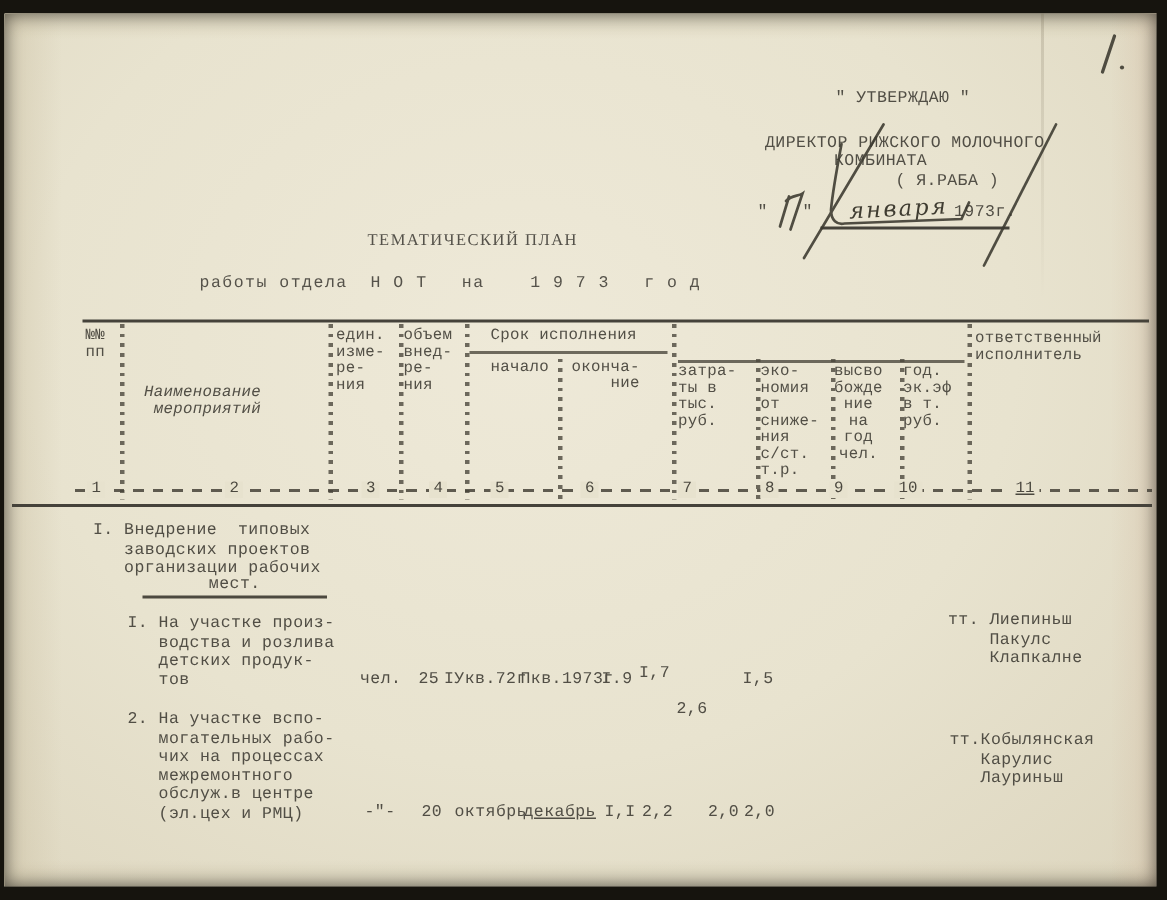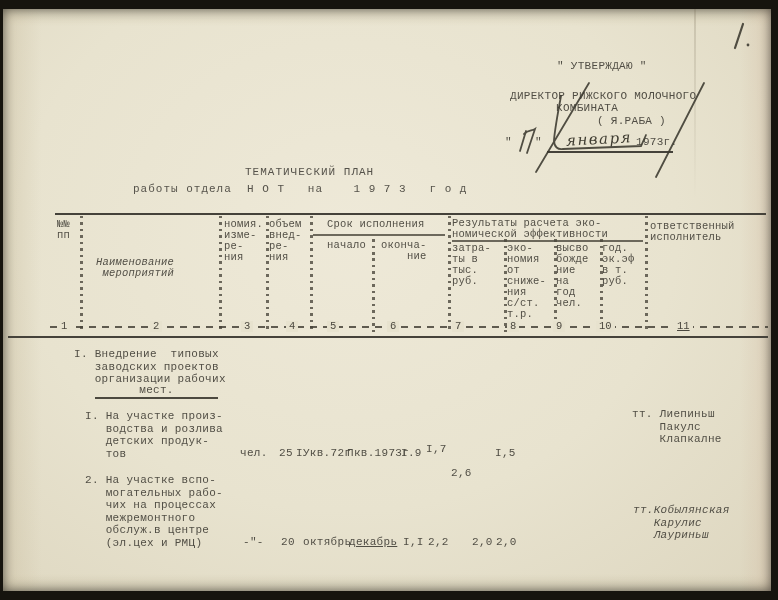--- a/index.html
+++ b/index.html
@@ -45,68 +45,66 @@
   <div class="t" style="left:557px;top:60px;">" УТВЕРЖДАЮ "</div>
   <div class="t" style="left:510px;top:90px;">ДИРЕКТОР РИЖСКОГО МОЛОЧНОГО</div>
   <div class="t" style="left:556px;top:102px;">КОМБИНАТА</div>
   <div class="t" style="left:597px;top:115px;">( Я.РАБА )</div>
   <div class="t" style="left:505px;top:136px;">"</div>
   <div class="t" style="left:535px;top:136px;">"</div>
   <div class="hw" style="left:566px;top:131px;">января</div>
   <div class="t" style="left:636px;top:136px;">1973г.</div>
   <div class="hline" style="left:547px;top:151px;width:126px;height:1.5px;"></div>
 
-  <div class="t title" style="left:245px;top:166px;">ТЕМАТИЧЕСКИЙ ПЛАН</div>
+  <div class="t title" style="left:245px;top:154px;font-family:Liberation Serif, serif;">ТЕМАТИЧЕСКИЙ ПЛАН</div>
   <div class="t title" style="left:133px;top:183px;">работы отдела  Н О Т   на    1 9 7 3   г о д</div>
 
   <div class="hline" style="left:55px;top:213px;width:711px;height:2px;"></div>
 
   <div class="vdots" style="left:80px;top:216px;height:117px;"></div>
   <div class="vdots" style="left:219px;top:216px;height:117px;"></div>
   <div class="vdots" style="left:266px;top:216px;height:117px;"></div>
   <div class="vdots" style="left:310px;top:216px;height:117px;"></div>
   <div class="vdots" style="left:372px;top:239px;height:94px;"></div>
   <div class="vdots" style="left:448px;top:216px;height:117px;"></div>
   <div class="vdots" style="left:504px;top:239px;height:94px;"></div>
   <div class="vdots" style="left:554px;top:239px;height:94px;"></div>
   <div class="vdots" style="left:600px;top:239px;height:94px;"></div>
   <div class="vdots" style="left:645px;top:216px;height:117px;"></div>
 
   <div class="h" style="left:57px;top:219px;">№№
 пп</div>
   <div class="h" style="left:96px;top:257px;font-style:italic;">Наименование
  мероприятий</div>
-  <div class="h" style="left:224px;top:219px;">номия.
+  <div class="h" style="left:224px;top:219px;">един.
 изме-
 ре-
 ния</div>
   <div class="h" style="left:269px;top:219px;">объем
 внед-
 ре-
 ния</div>
   <div class="h" style="left:327px;top:219px;">Срок исполнения</div>
   <div class="groupline" style="left:313px;top:234px;width:132px;"></div>
   <div class="h" style="left:327px;top:240px;">начало</div>
   <div class="h" style="left:381px;top:240px;">оконча-
     ние</div>
-  <div class="h" style="left:452px;top:218px;">Результаты расчета эко-
-номической эффективности</div>
   <div class="groupline" style="left:452px;top:240px;width:191px;"></div>
   <div class="h" style="left:452px;top:243px;">затра-
 ты в
 тыс.
 руб.</div>
   <div class="h" style="left:507px;top:243px;">эко-
 номия
 от
 сниже-
 ния
 с/ст.
 т.р.</div>
-  <div class="h" style="left:556px;top:243px;">высво
+  <div class="h" style="left:556px;top:243px;text-align:center;">высво
 божде
 ние
 на
 год
 чел.</div>
   <div class="h" style="left:602px;top:243px;">год.
 эк.эф
 в т.
 руб.</div>
   <div class="h" style="left:650px;top:221px;">ответственный
@@ -119,21 +117,21 @@
   <span class="n" style="left:286px;top:321px;">4</span>
   <span class="n" style="left:327px;top:321px;">5</span>
   <span class="n" style="left:387px;top:321px;">6</span>
   <span class="n" style="left:452px;top:321px;">7</span>
   <span class="n" style="left:507px;top:321px;">8</span>
   <span class="n" style="left:553px;top:321px;">9</span>
   <span class="n" style="left:596px;top:321px;">10</span>
   <span class="n" style="left:674px;top:321px;text-decoration:underline;">11</span>
   <div class="hline" style="left:8px;top:336px;width:760px;height:2px;"></div>
 
-  <div class="t" style="left:74px;top:348px;">I. Внедрение  типовых
+  <div class="t" style="left:62px;top:348px;">I. Внедрение  типовых
    заводских проектов
    организации рабочих</div>
   <div class="underlined-word" style="left:95px;top:384px;width:123px;">мест.</div>
 
   <div class="t" style="left:85px;top:410px;">I. На участке произ-
    водства и розлива
    детских продук-
    тов</div>
   <div class="t" style="left:240px;top:447px;">чел.</div>
   <div class="t" style="left:279px;top:447px;">25</div>
@@ -154,21 +152,21 @@
    обслуж.в центре
    (эл.цех и РМЦ)</div>
   <div class="t" style="left:243px;top:536px;">-"-</div>
   <div class="t" style="left:281px;top:536px;">20</div>
   <div class="t" style="left:303px;top:536px;">октябрь</div>
   <div class="t" style="left:349px;top:536px;text-decoration:underline;">декабрь</div>
   <div class="t" style="left:403px;top:536px;">I,I</div>
   <div class="t" style="left:428px;top:536px;">2,2</div>
   <div class="t" style="left:472px;top:536px;">2,0</div>
   <div class="t" style="left:496px;top:536px;">2,0</div>
-  <div class="t" style="left:633px;top:504px;font-style:italic;">тт.Кобылянская
+  <div class="t" style="left:633px;top:488px;">тт.Кобылянская
    Карулис
    Лауриньш</div>
 
   <div>
     <svg class="layer" width="778" height="600" viewBox="0 0 778 600" style="pointer-events:none;">
       <g stroke="#3b392f" stroke-width="1.8" fill="none" stroke-linecap="round" opacity="0.88">
         <path d="M589,83 L536,172"></path>
         <path d="M561,96 C558,112 555,128 554,140 C554,147 558,150 563,149 L641,146 L646,135"></path>
         <path d="M656,177 L704,83"></path>
         <path d="M520,151 L526,131"></path>

